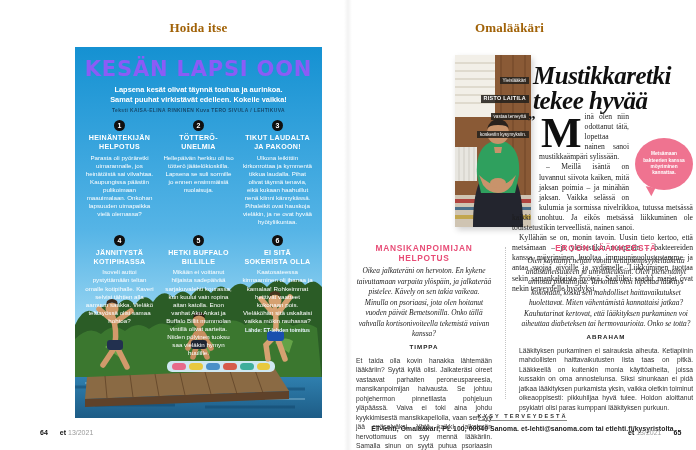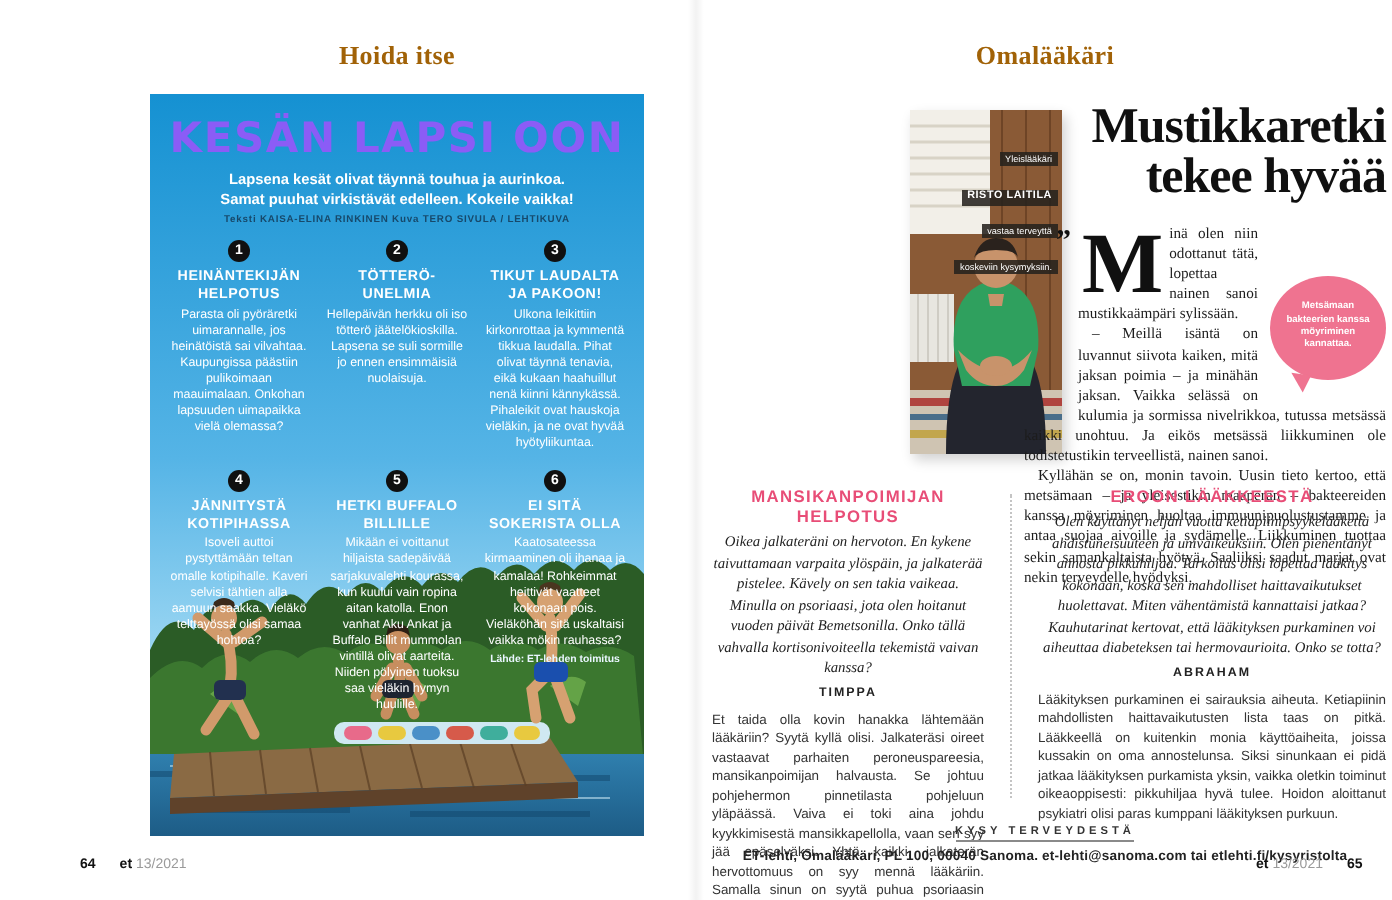--- a/index.html
+++ b/index.html
@@ -7,21 +7,21 @@
               font-family:"Liberation Sans", sans-serif; }
   .spread { position:relative; width:696px; height:450px; background:#fff; }
   .gutter { position:absolute; left:344px; top:0; width:8px; height:450px;
             background:linear-gradient(90deg, rgba(0,0,0,0) 0%, rgba(0,0,0,0.05) 50%, rgba(0,0,0,0) 100%); }
 
   
   .section-header { position:absolute; top:20px; font-family:"Liberation Serif", serif;
                     font-weight:bold; font-size:13px; color:#a16207;
                     text-align:center; letter-spacing:0.2px; }
   .sh-left  { left:75px;  width:247px; }
-  .sh-right { left:350px; width:345px; }
+  .sh-right { left:337px; width:345px; }
 
   
   .panel { position:absolute; left:75px; top:47px; width:247px; height:371px; overflow:hidden; }
   .panel svg.scene { position:absolute; left:0; top:0; width:100%; height:100%; }
   .panel-content { position:relative; z-index:2; padding:11px 9px 0 9px; text-align:center; }
   .panel-title { color:#8b5cf6; font-family:"DejaVu Sans", sans-serif; font-weight:800;
                  font-size:21px; letter-spacing:0.8px; line-height:1.05; }
   .panel-intro { margin-top:5px; color:#ffffff; font-size:7.4px; line-height:1.3; font-weight:600; }
   .panel-credits { margin-top:4px; color:#17496b; font-size:4.9px; letter-spacing:0.4px; font-weight:700; }
   .tips-grid { display:grid; grid-template-columns:repeat(3,1fr); column-gap:8px; row-gap:9px;
@@ -43,22 +43,22 @@
   
   .doc-photo { position:absolute; left:455px; top:55px; width:76px; height:172px;
                box-shadow:2px 3px 6px rgba(0,0,0,0.18); overflow:hidden; }
   .doc-photo svg { position:absolute; inset:0; width:100%; height:100%; }
   .photo-caption { position:absolute; right:2px; top:13px; z-index:3; text-align:right; }
   .photo-caption span { display:inline-block; background:rgba(38,34,30,0.88); color:#fff;
                         padding:1px 3px; margin-bottom:1px; font-size:4.6px; line-height:1.1; }
   .photo-caption .cap-name { font-weight:bold; font-size:5.4px; letter-spacing:0.3px; }
 
   
-  .headline { position:absolute; left:533px; top:52px; width:160px; text-align:right;
-              font-family:"Liberation Serif", serif; font-weight:bold; 
+  .headline { position:absolute; left:533px; top:64px; width:160px; text-align:left;
+              font-family:"Liberation Serif", serif; font-weight:bold; font-style:italic;
               font-size:25px; line-height:0.98; color:#101010; letter-spacing:-0.5px; }
   .quote-area { position:absolute; left:512px; top:112px; width:181px;
                 font-family:"Liberation Serif", serif; font-size:7.6px; line-height:1.33;
                 color:#1c1c1c; text-align:justify; }
   .photo-spacer { float:left; width:27px; height:98px; }
   .qmarks { position:absolute; left:16px; top:0px; font-family:"Liberation Serif", serif;
             font-weight:bold; font-size:15px; color:#101010; }
   .dropcap { float:left; font-family:"Liberation Serif", serif; font-weight:bold;
              font-size:43px; line-height:0.82; padding:3px 3px 0 2px; color:#101010; }
   .quote-area p + p { text-indent:7px; }

